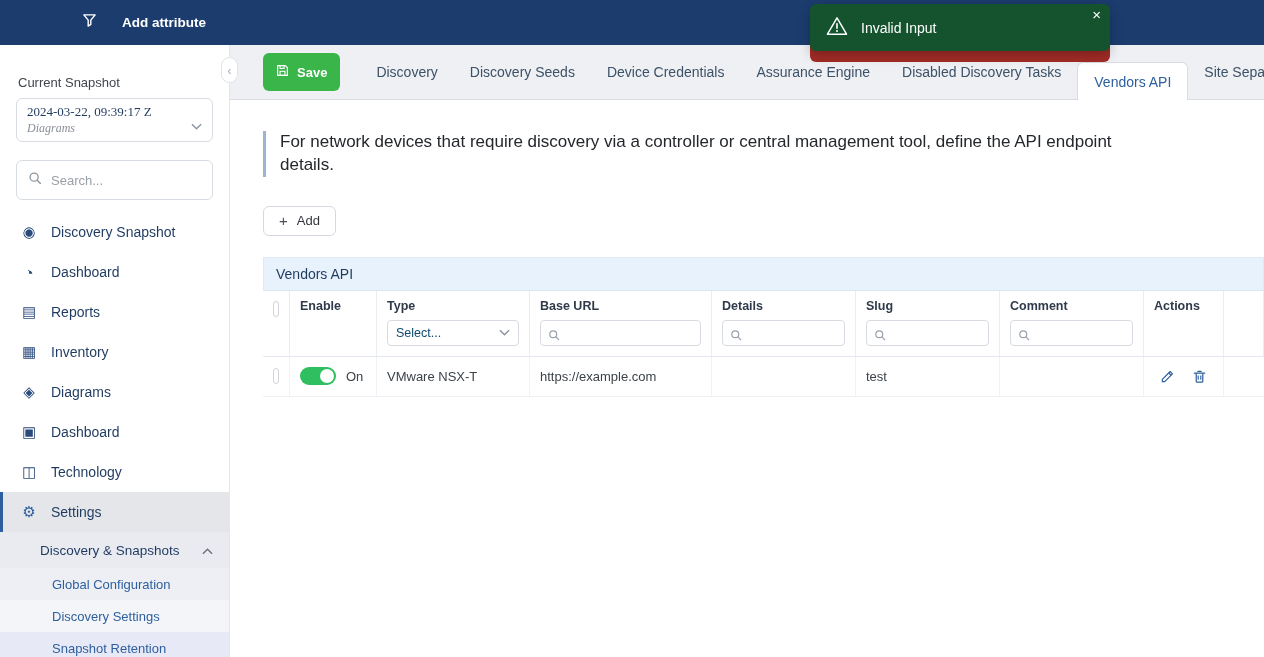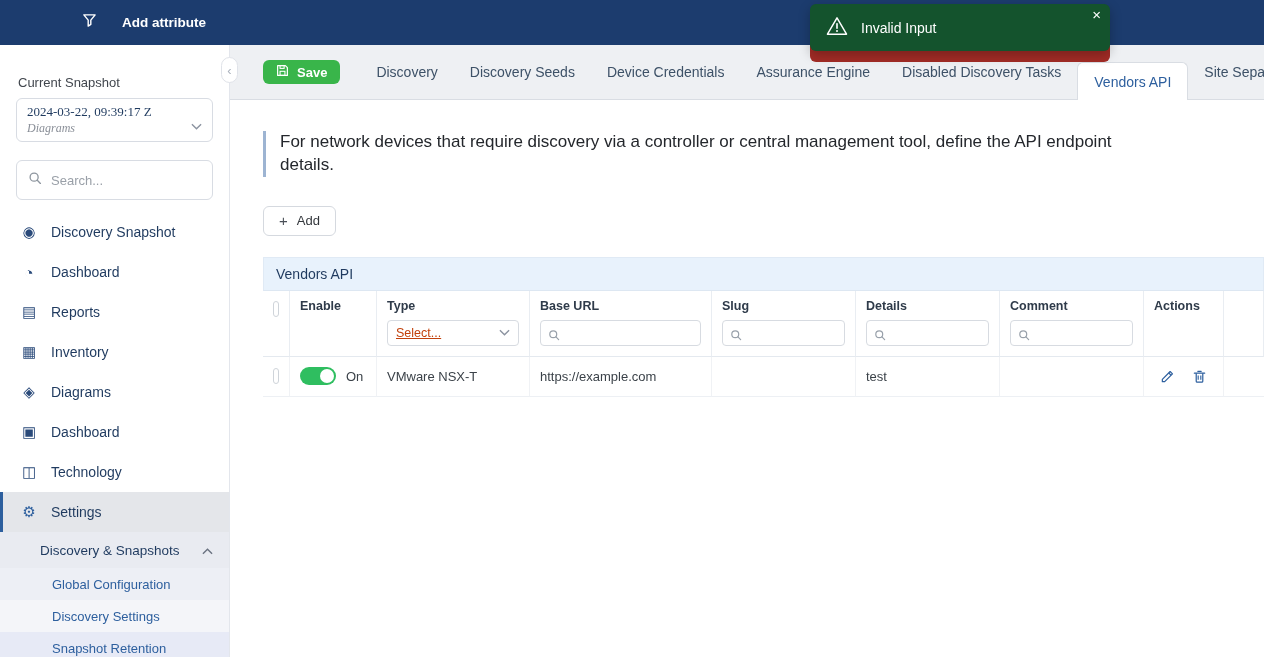--- a/index.html
+++ b/index.html
@@ -90,21 +90,21 @@
   .sub-2 { background:#f4f5f9; }
   .sub-3 { background:#e7eaf6; }
 
   
   .main { position:absolute; left:230px; top:45px; right:0; bottom:0; background:#fff; }
   .tabbar {
     height:55px; background:#eef0f3; border-bottom:1px solid #d9dde3;
     display:flex; padding-left:33px; position:relative;
   }
   .save-btn {
-    align-self:center; height:24px; background:#39b54a; color:#fff; border:none;
+    align-self:center; height:38px; background:#39b54a; color:#fff; border:none;
     border-radius:6px; display:inline-flex; align-items:center; gap:8px;
     padding:0 13px; font-size:13px; font-weight:bold; cursor:pointer;
     font-family:"Liberation Sans", sans-serif;
   }
   .tabs { display:flex; margin-left:20px; height:100%; align-items:stretch; }
   .tab {
     display:flex; align-items:center; padding:0 16px; font-size:14px;
     color:#3d5167; cursor:pointer; white-space:nowrap;
   }
   .tab.active {
@@ -142,21 +142,21 @@
     width:100%; height:26px; border:1px solid #d7dbe1; border-radius:4px;
     padding:0 6px 0 26px; font-size:12px; color:#555; outline:none;
     font-family:"Liberation Sans", sans-serif; background:#fff;
   }
   .filter-mag { position:absolute; left:8px; top:7px; }
   .th-select {
     margin-top:7px; height:26px; border:1px solid #d7dbe1; border-radius:4px;
     display:flex; align-items:center; justify-content:space-between;
     padding:0 8px; cursor:pointer; background:#fff;
   }
-  .th-select span { font-size:12.5px; color:#c2410c;text-decoration:underline; }
+  .th-select span { font-size:12.5px; color:#0c4a6e; }
   .th.check, .td.check { display:flex; justify-content:center; }
   .th.check { align-items:flex-start; padding-top:10px; }
   .td.check { align-items:center; }
   .checkbox {
     width:16px; height:16px; border:1px solid #cfd4da; border-radius:3px;
     background:#fff; cursor:pointer;
   }
   .td {
     height:40px; display:flex; align-items:center; padding:0 10px;
     border-right:1px solid #f0f2f5; border-bottom:1px solid #edf0f4;
@@ -334,33 +334,33 @@
             <span class="filter-mag">
               <svg width="12" height="12" viewBox="0 0 16 16">
                   <circle cx="7" cy="7" r="4.6" fill="none" stroke="#98a0aa" stroke-width="1.6"></circle>
                   <line x1="10.6" y1="10.6" x2="14.2" y2="14.2" stroke="#98a0aa" stroke-width="1.6" stroke-linecap="round"></line>
                 </svg>
             </span>
             <input type="text" style="">
           </div>
         </div>
         <div class="th">
-          <span class="th-label">Slug</span>
+          <span class="th-label">Details</span>
           <div class="th-filter">
             <span class="filter-mag">
               <svg width="12" height="12" viewBox="0 0 16 16">
                   <circle cx="7" cy="7" r="4.6" fill="none" stroke="#98a0aa" stroke-width="1.6"></circle>
                   <line x1="10.6" y1="10.6" x2="14.2" y2="14.2" stroke="#98a0aa" stroke-width="1.6" stroke-linecap="round"></line>
                 </svg>
             </span>
             <input type="text" style="">
           </div>
         </div>
         <div class="th">
-          <span class="th-label">Details</span>
+          <span class="th-label">Slug</span>
           <div class="th-filter">
             <span class="filter-mag">
               <svg width="12" height="12" viewBox="0 0 16 16">
                   <circle cx="7" cy="7" r="4.6" fill="none" stroke="#98a0aa" stroke-width="1.6"></circle>
                   <line x1="10.6" y1="10.6" x2="14.2" y2="14.2" stroke="#98a0aa" stroke-width="1.6" stroke-linecap="round"></line>
                 </svg>
             </span>
             <input type="text" style="">
           </div>
         </div>

